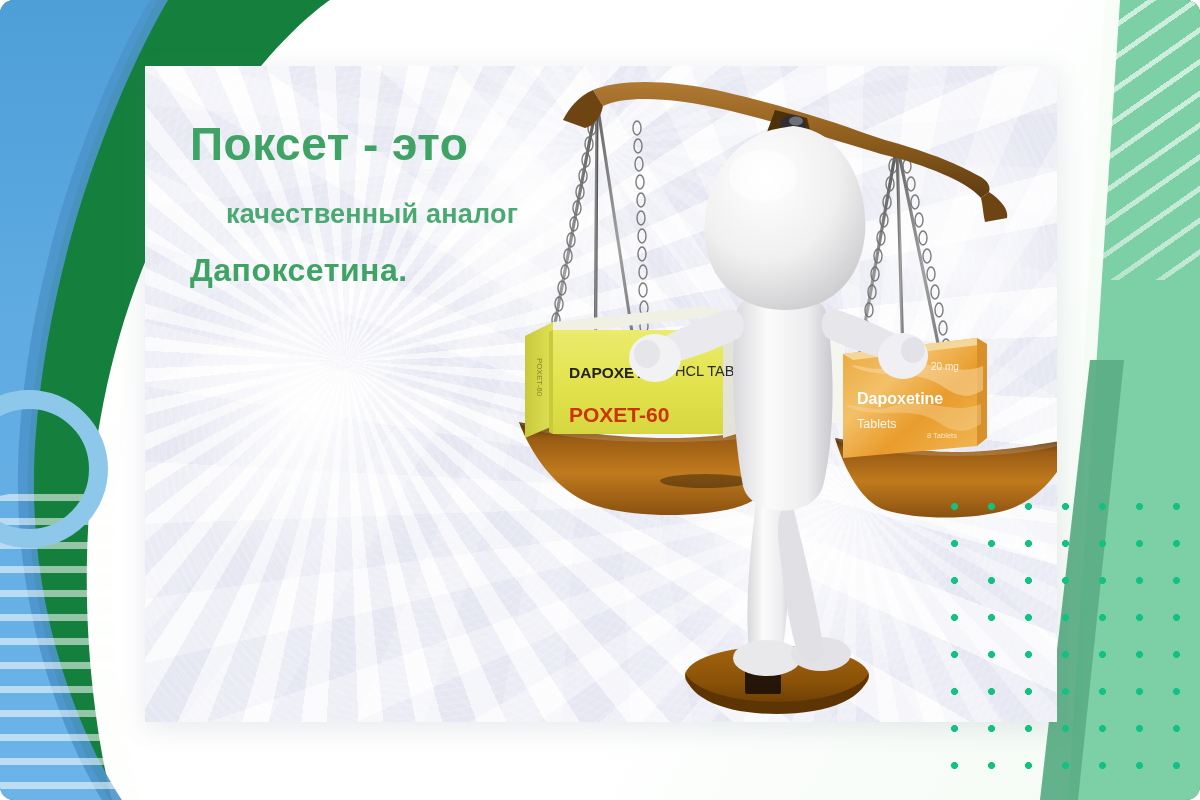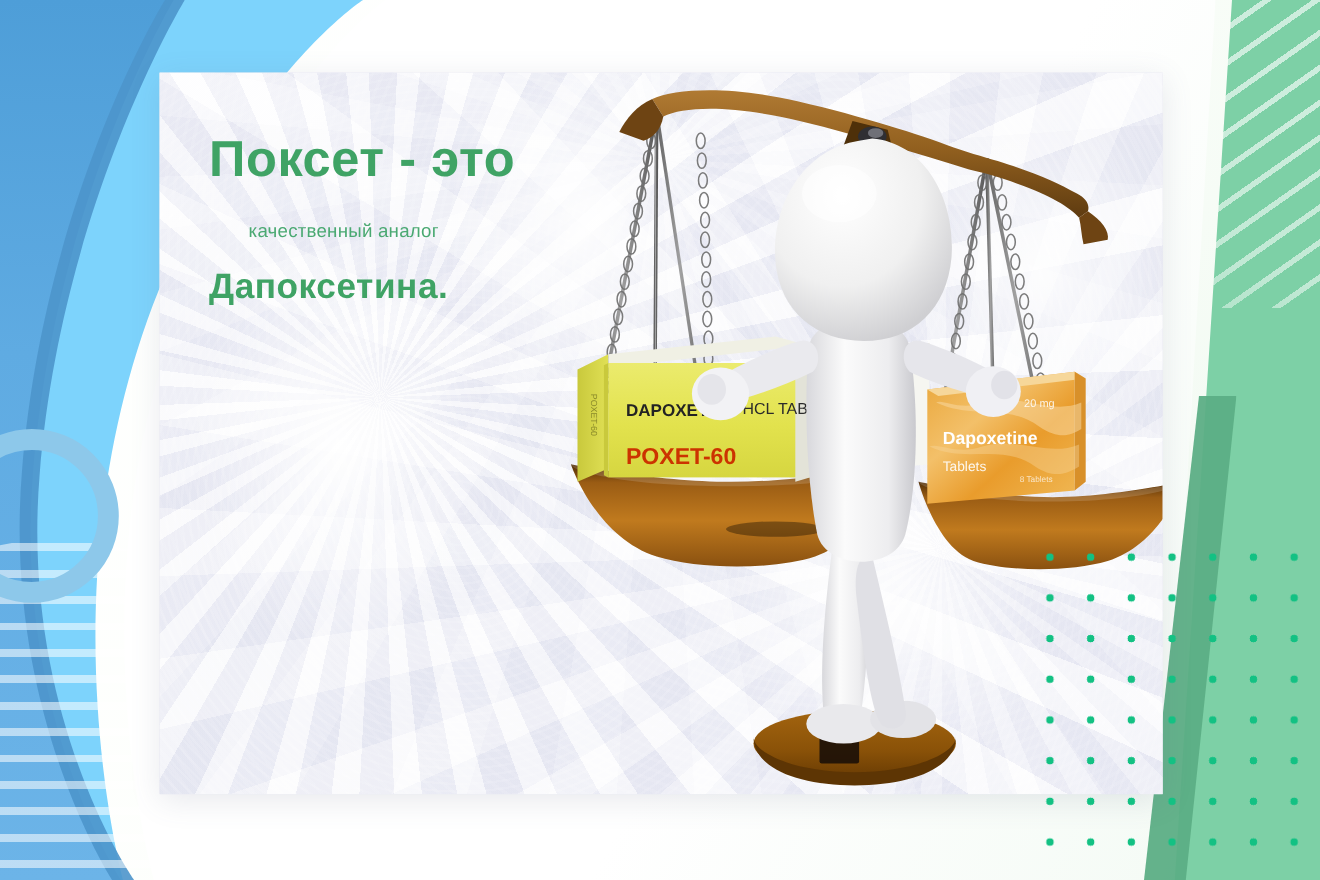--- a/index.html
+++ b/index.html
@@ -3,21 +3,22 @@
 <meta charset="utf-8">
 <title>Poxet banner</title>
 <style>
   html,body{margin:0;padding:0;background:#fff;}
   body{font-family:"Liberation Sans","DejaVu Sans",sans-serif;}
 
   .stage{
     position:relative;
     width:1200px;height:800px;
     overflow:hidden;
-    background:#7dd3fc;
+    background:#15803d;
+    border-radius:14px;
   }
 
   
   .green-field{
     position:absolute; inset:0;
     background:#7dd0a6;
     clip-path: path("M 1200 0 L 1200 800 L 255 800 C 255 800 190 560 320 300 C 430 80 560 0 560 0 Z");
   }
   .green-stripes{
     position:absolute; left:955px; top:-30px; width:300px; height:310px;
@@ -109,21 +110,21 @@
     mix-blend-mode:screen;
   }
 
   
   .headline{ position:absolute; left:45px; top:55px; width:560px; z-index:40;}
   .h-line1{
     font-size:46px; font-weight:bold; color:#3fa365;
     letter-spacing:.5px; line-height:1; margin:0 0 34px 0;
   }
   .h-line2{
-    font-size:17px; font-weight:normal; color:#4aa972;
+    font-size:27px; font-weight:bold; color:#4aa972;
     letter-spacing:.2px; line-height:1; margin:0 0 26px 36px;
   }
   .h-line3{
     font-size:32px; font-weight:bold; color:#3fa365;
     letter-spacing:.5px; line-height:1; margin:0;
   }
 
   
   .scene{ position:absolute; left:0; top:0; width:912px; height:656px; z-index:30;}
 

